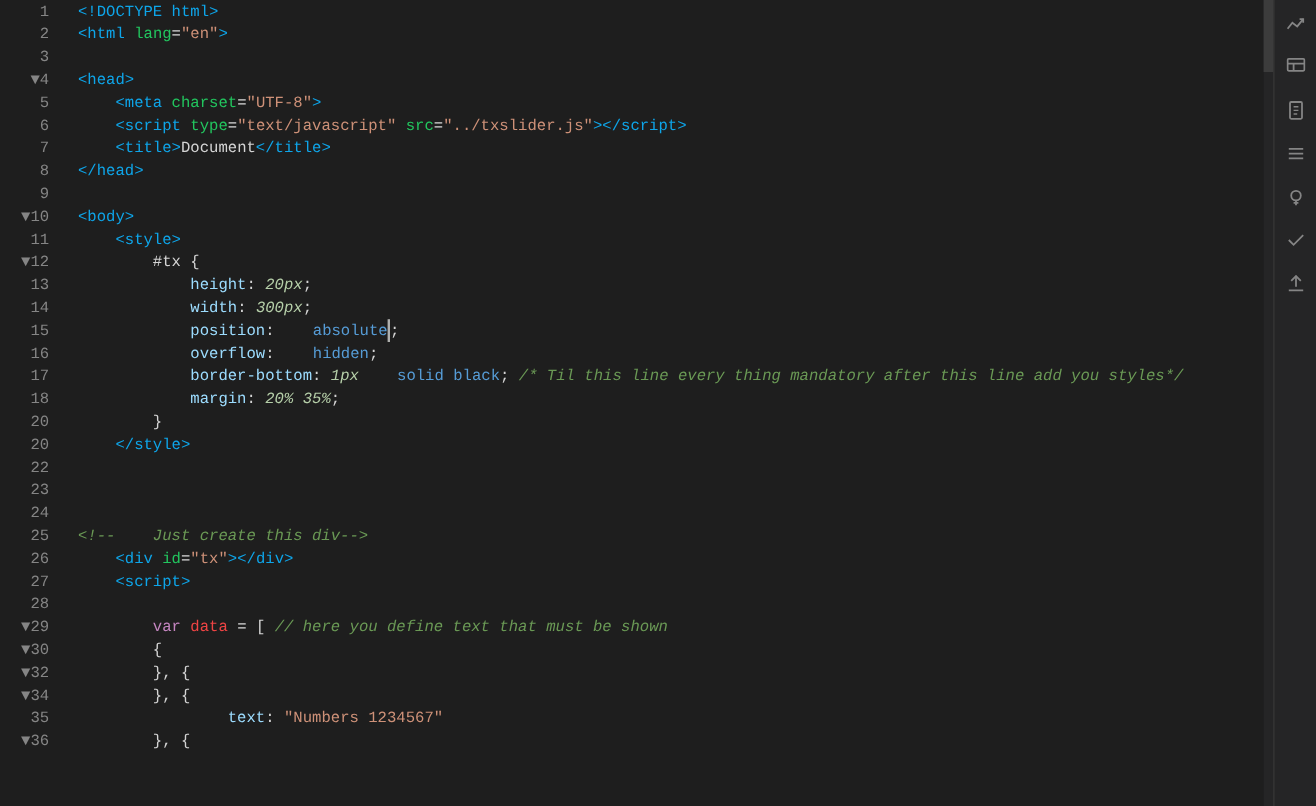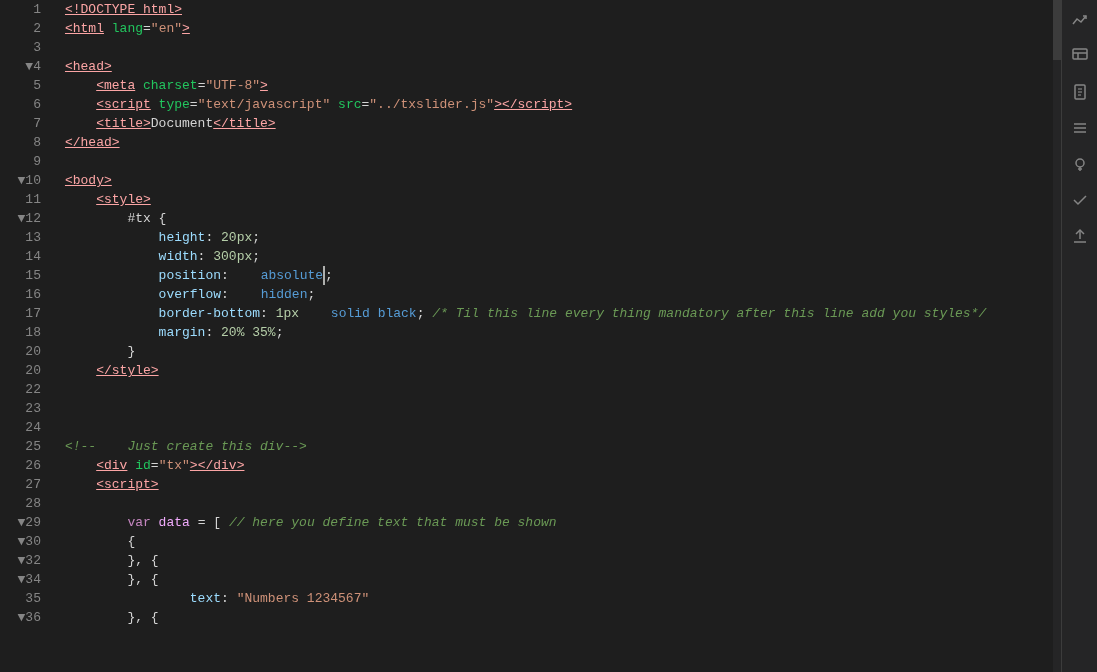--- a/index.html
+++ b/index.html
@@ -60,31 +60,31 @@
     }
 
     .collapse-arrow {
       color: #858585;
       width: 14px;
       display: inline-block;
       cursor: pointer;
     }
 
     
-    .tag { color: #fca5a5; text-decoration: underline; }
+    .tag { color: #0ea5e9; }
     .attr-name { color: #22c55e; }
     .attr-value { color: #ce9178; }
     .string { color: #ce9178; }
     .comment { color: #6a9955; font-style: italic; }
     .keyword { color: #c586c0; }
     .property { color: #9cdcfe; }
-    .value-number { color: #b5cea8; }
+    .value-number { color: #b5cea8; font-style: italic; }
     .value-keyword { color: #569cd6; margin-left: 24px; }
     .punctuation { color: #d4d4d4; }
-    .variable { color: #f0abfc; }
+    .variable { color: #ef4444; }
     .plain { color: #d4d4d4; }
 
     
     .code-area::-webkit-scrollbar {
       width: 10px;
       height: 10px;
     }
     .code-area::-webkit-scrollbar-track {
       background: #1e1e1e;
     }

